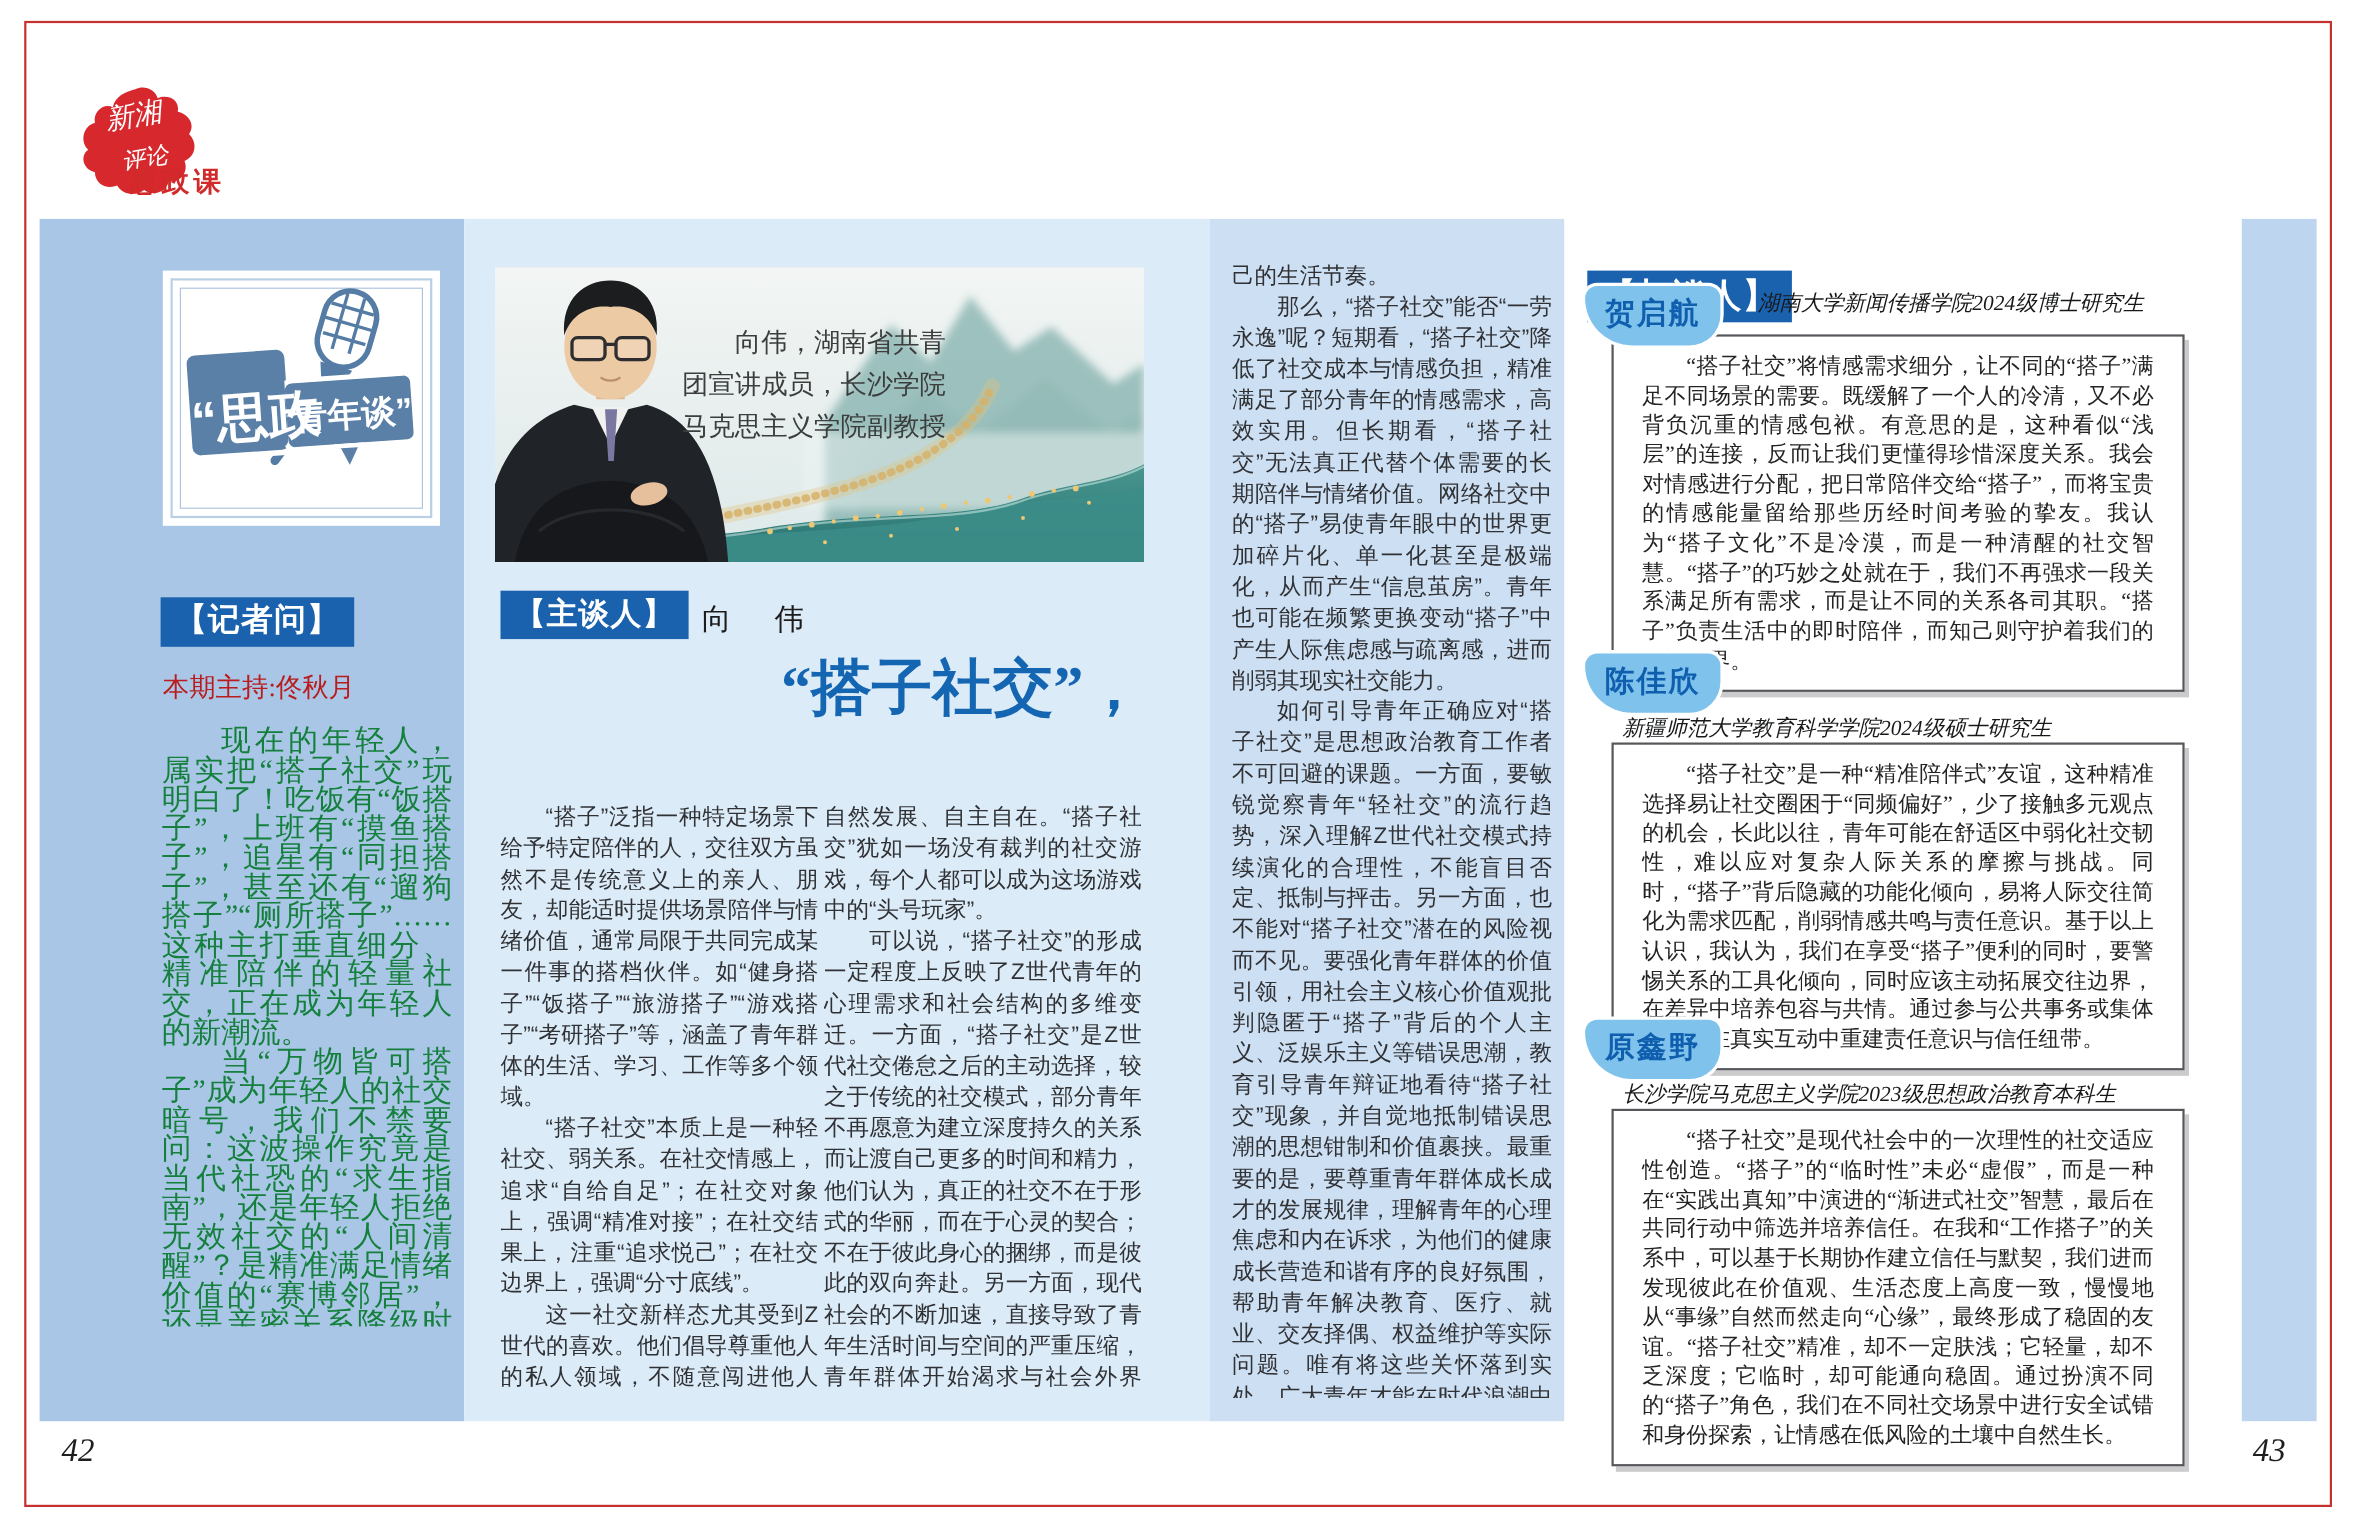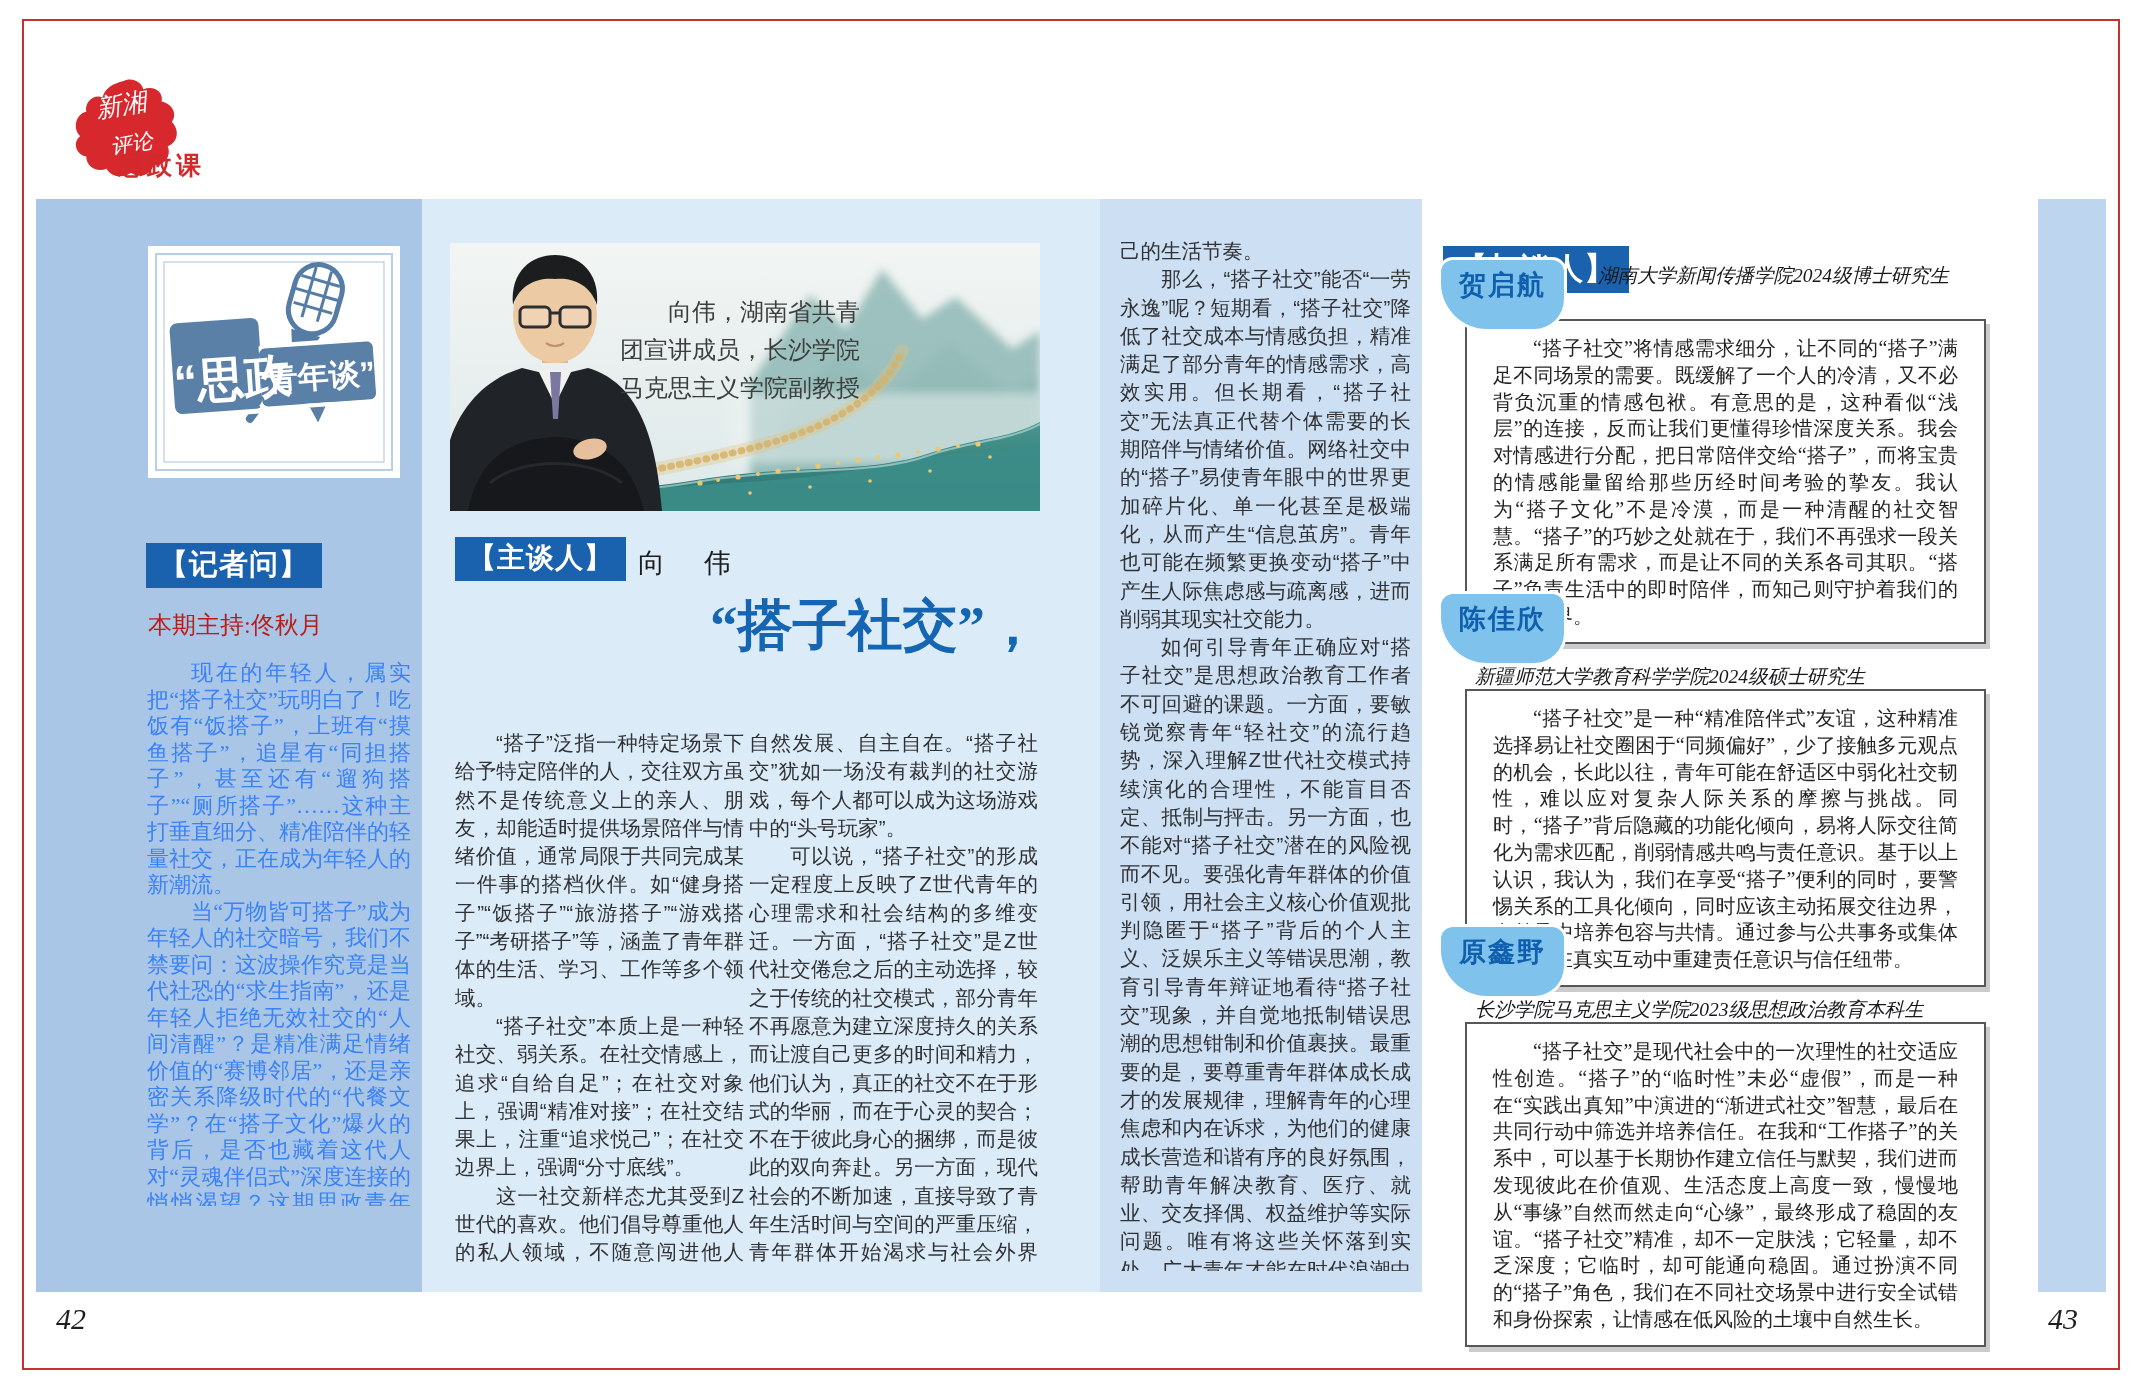--- a/index.html
+++ b/index.html
@@ -29,22 +29,22 @@
   
   .badge{position:absolute; left:148px; top:246px; width:252px; height:232px; background:#fff;}
 
   
   .chip{position:absolute; background:var(--accent-blue); color:#fff; font-weight:bold;
         font-size:29px; padding:7px 13px 9px; letter-spacing:1px; line-height:1;}
 
   .reporter-host{position:absolute; left:148px; top:609px; font-family:"Liberation Serif", serif;
         font-size:24px; color:#b91c1c;}
   .reporter-body{position:absolute; left:147px; top:660px; width:264px; height:546px; overflow:hidden;}
-  .reporter-body p{font-family:"Liberation Serif", serif; font-size:22px; line-height:26.5px;
-        text-align:justify; text-indent:2em; color:#3b82f6;}
+  .reporter-body p{font-family:"Liberation Serif", serif; font-size:27px; line-height:26.5px;
+        text-align:justify; text-indent:2em; color:#15803d;}
 
   
   .photo{position:absolute; left:450px; top:243px; width:590px; height:268px; overflow:hidden; background:#e7eeee;}
   .photo-caption{position:absolute; left:170px; top:50px; width:240px;
         font-family:"Liberation Serif", serif; font-size:24px; line-height:38px;
         color:#3c3e3e; text-indent:2em;}
 
   .speaker-name{position:absolute; left:638px; top:545px; font-family:"Liberation Serif", serif;
         font-size:27px; color:#1c1c1c; letter-spacing:6px;}
 
@@ -58,21 +58,21 @@
   .acol-2{left:1120px; top:237px; width:291px; height:1034px;}
   .acol p{font-family:"Liberation Sans", sans-serif; font-size:20.5px; line-height:28.3px;
         text-align:justify; color:#2f3134;}
   .acol p.indent{text-indent:2em;}
 
   
   .discussant{position:absolute; left:1441px; width:545px;}
   .d-0{top:260px;} .d-1{top:594px;} .d-2{top:927px;}
   .tab{display:inline-block; position:relative; z-index:2; background:var(--tab-blue);
         color:var(--tab-text-blue); font-weight:bold; font-size:27px; letter-spacing:2px;
-        padding:7px 18px 26px; border-radius:12px 12px 30px 46px;
+        padding:7px 18px 11px; border-radius:12px 12px 30px 46px;
         box-shadow:0 0 0 3px #fff;}
   .affiliation{display:inline-block; margin-left:34px; font-family:"Liberation Serif", serif;
         font-style:italic; font-size:19.5px; color:#17181a; vertical-align:12px; white-space:nowrap;}
   .dbox{position:relative; z-index:1; margin-top:-10px; background:#fff;
         border:2px solid #55575b; box-shadow:4px 5px 0 rgba(125,125,130,.4);
         padding:14px 26px 12px;margin-left:24px;}
   .dbox p{font-family:"Liberation Serif", serif; font-size:20px; line-height:26.8px;
         text-align:justify; text-indent:2em; color:#242424;}
 
   .page-num{position:absolute; font-family:"Liberation Serif", serif; font-style:italic;

